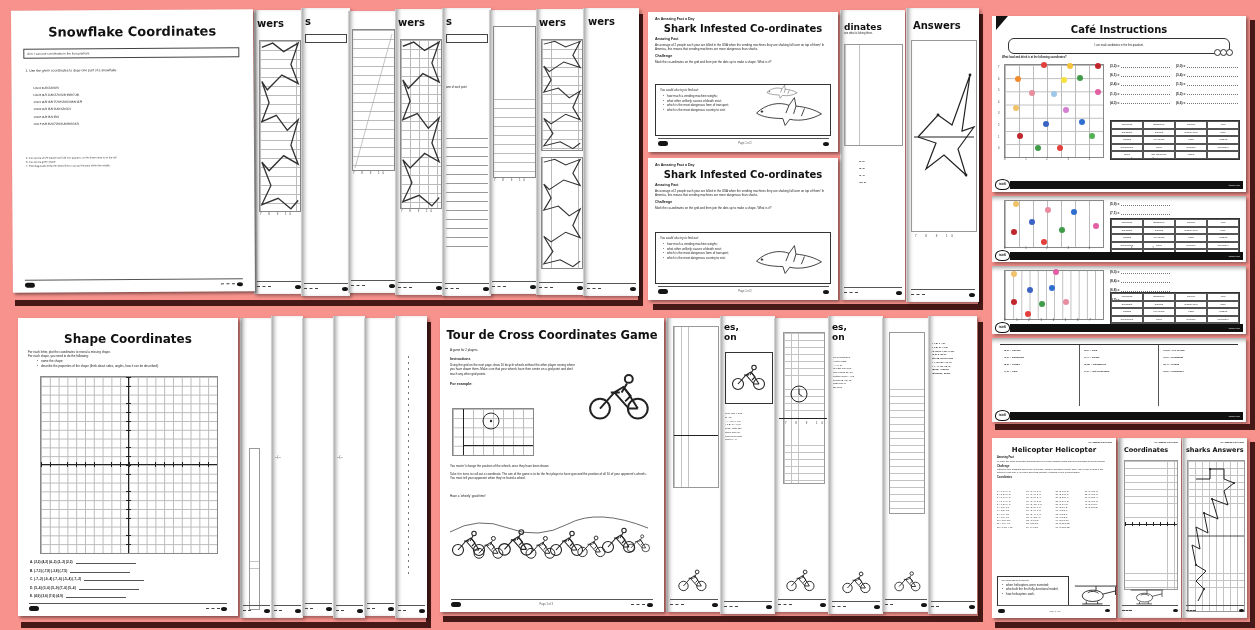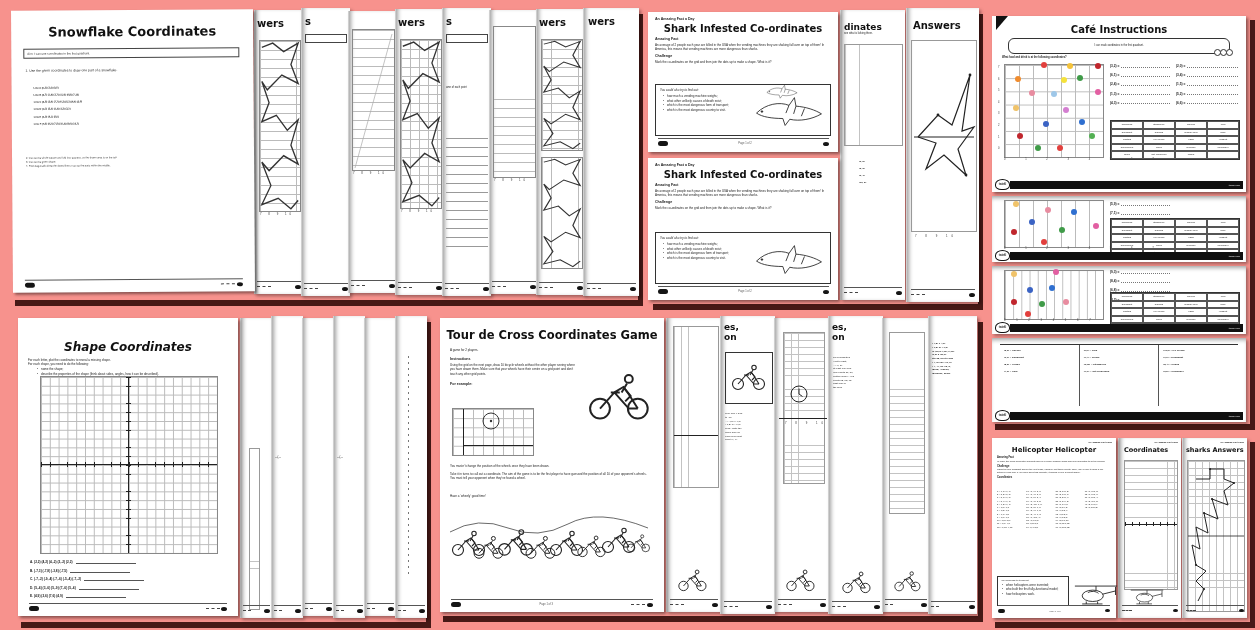--- a/index.html
+++ b/index.html
@@ -555,21 +555,21 @@
         </div>
     </div>
     <div class="strip" style="left:379px;top:0px;width:31px;height:302px;">
       <div style="position:absolute;left:12px;top:40px;width:1px;height:220px;background:repeating-linear-gradient(to bottom,#777 0 2px,transparent 2px 6px);"></div>
       <div class="foot">
           <span class="dash" style="width:8px;"></span>
           <span class="oval"></span>
         </div>
     </div>
     <div class="sheet" style="left:2px;top:2px;width:220px;height:298px;z-index:5;">
-      <div class="wtitle" style="font-size:12px;margin-top:22px;font-style:italic;">Shape Coordinates</div>
+      <div class="wtitle" style="font-size:12px;margin-top:14px;">Shape Coordinates</div>
       <div class="t3" style="margin:4px 0 0 10px;">For each letter, plot the coordinates to reveal a missing shape.</div>
       <div class="t3" style="margin:0 0 0 10px;">For each shape, you need to do the following:</div>
       <div class="bullets" style="margin:1px 10px 0 18px;">
           <div>name the shape;</div>
           <div>describe the properties of the shape (think about sides, angles, how it can be described).</div>
         </div>
       <div class="grid" style="position:absolute;left:22px;top:58px;width:176px;height:176px;background-size:8.8px 8.8px,8.8px 8.8px;">
         <div style="position:absolute;left:0;top:87px;width:176px;height:1px;background:#222;"></div>
         <div style="position:absolute;left:87px;top:0;width:1px;height:176px;background:#222;"></div>
         <div style="position:absolute;left:0;top:85px;width:176px;height:5px;background:repeating-linear-gradient(to right,#222 0 .8px,transparent .8px 8.8px);"></div>

